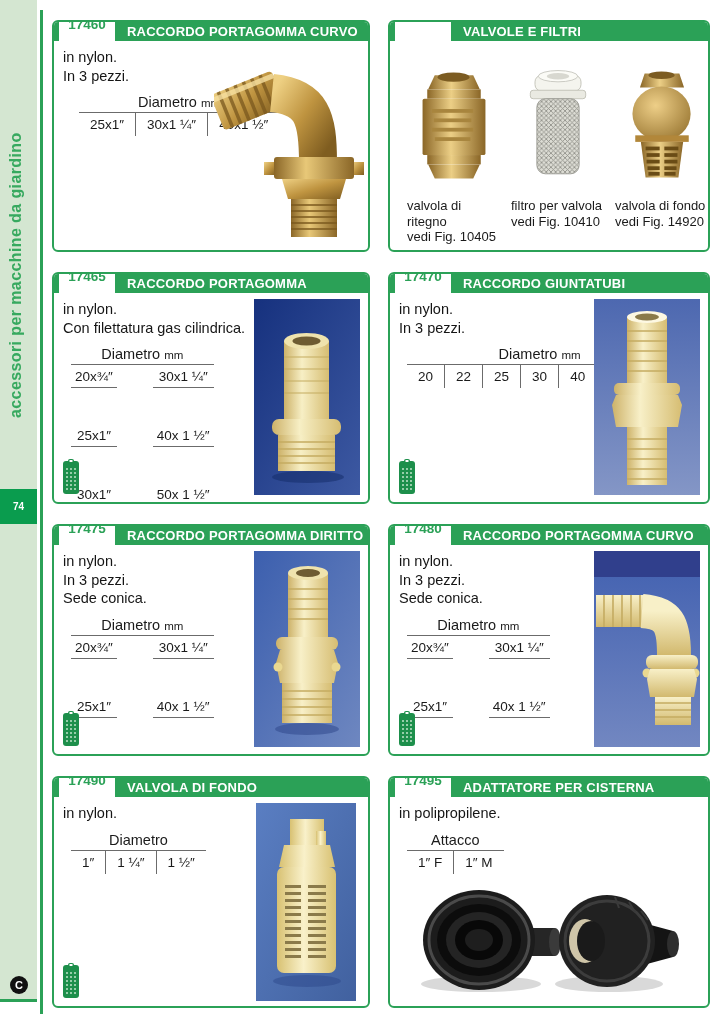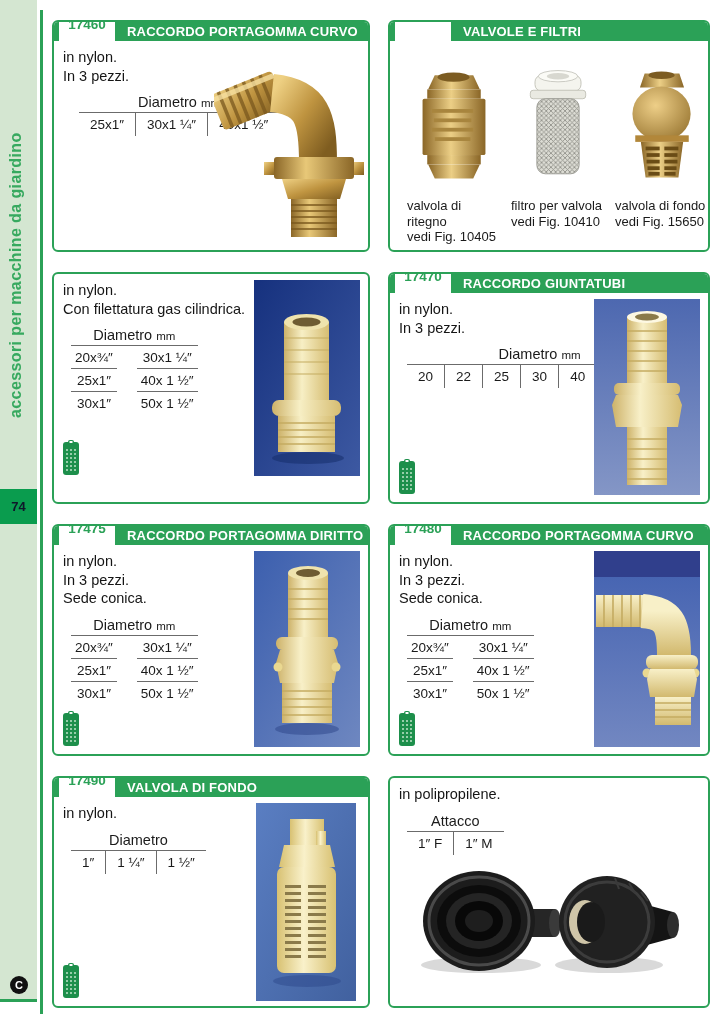--- a/index.html
+++ b/index.html
@@ -8,21 +8,21 @@
   .page { position:relative; width:724px; height:1024px; background:#fff; overflow:hidden; }
 
   
   .sidebar { position:absolute; left:0; top:0; width:37px; height:1002px;
              background:#d4e6d1; border-bottom:3px solid #2ba157; }
   .side-label { position:absolute; left:7px; top:60px; height:430px;
                 writing-mode:vertical-rl; transform:rotate(180deg);
                 display:flex; align-items:center; justify-content:center;
                 font-weight:bold; font-size:16px; color:#37a95f; letter-spacing:.4px; white-space:nowrap; }
   .page-badge { position:absolute; left:0; top:489px; width:37px; height:35px;
-                background:#0a9c4e; color:#0f172a; font-weight:bold; font-size:13px;
+                background:#0a9c4e; color:#ffffff; font-weight:bold; font-size:10px;
                 display:flex; align-items:center; justify-content:center; }
   .copyright { position:absolute; left:10px; top:976px; width:18px; height:18px; border-radius:50%;
                background:#111; color:#fff; font-size:11px; font-weight:bold;
                display:flex; align-items:center; justify-content:center; }
   .vrule { position:absolute; left:40px; top:10px; width:3px; height:1004px; background:#2ba157; }
 
   
   .content { position:absolute; left:52px; top:20px; width:660px;
              display:grid; grid-template-columns:318px 322px; grid-auto-rows:232px;
              column-gap:18px; row-gap:20px; }
@@ -34,21 +34,21 @@
   .box-body { position:relative; height:209px; padding:7px 9px; }
   .desc { font-size:14.5px; line-height:1.28; color:#151515; }
 
   
   .tbl { display:inline-block; margin-top:9px; margin-left:8px; font-size:13.5px; }
   .t-head { text-align:center; padding:0 6px 2px; border-bottom:1.5px solid #6b6b6b; font-size:14.5px; }
   .t-head small { font-size:11.5px; }
   .t-row { display:flex; }
   .t-row span { padding:4px 11px; border-left:1.5px solid #6b6b6b; white-space:nowrap; }
   .t-row span:first-child { border-left:none; }
-  .t-grid { display:grid; grid-template-columns:auto auto; column-gap:20px; }
+  .t-grid { display:grid; grid-template-columns:auto auto; column-gap:20px;gap:36px; }
   .t-grid span { text-align:center; padding:4px 4px 3px; border-bottom:1.5px solid #6b6b6b; white-space:nowrap; }
   .t-grid span.noline { border-bottom:none; }
 
   
   .photo { position:absolute; }
   .blister { position:absolute; left:9px; bottom:8px; width:16px; height:35px; }
   .valvole-row { display:flex; gap:10px; margin-top:16px; margin-left:8px; }
   .valvole-row figure { width:94px; display:flex; flex-direction:column; align-items:center; }
   .valvole-row figcaption { align-self:stretch; margin-top:12px; font-size:13px; line-height:1.2; }
   .cap-ref { font-weight:normal; }
@@ -208,28 +208,32 @@
                 <rect x="31" y="102" width="14" height="4"></rect>
                   <rect x="50" y="102" width="14" height="4"></rect>
                 <rect x="32" y="109" width="13" height="4"></rect>
                   <rect x="50" y="109" width="13" height="4"></rect>
                 <rect x="33" y="115" width="12" height="4"></rect>
                   <rect x="50" y="115" width="12" height="4"></rect>
               </g>
             </svg>
             <figcaption>
               <div>valvola di fondo</div>
-              <div class="cap-ref">vedi Fig. 15650</div>
+              <div class="cap-ref">vedi Fig. 14920</div>
             </figcaption>
           </figure>
         </div>
       </div>
     </section>
 
     <section class="box">
+      <header class="box-header">
+        <span class="code-chip">17465</span>
+        <h2 class="box-title">RACCORDO PORTAGOMMA</h2>
+      </header>
       <div class="box-body">
         <div class="desc">
           <div>in nylon.</div>
           <div>Con filettatura gas cilindrica.</div>
         </div>
         <div class="tbl">
           <div class="t-head"><span>Diametro</span> <small>mm</small></div>
           <div class="t-grid">
             <span>20x¾″</span>
             <span>30x1 ¼″</span>
@@ -643,20 +647,24 @@
               <rect x="29" y="152" width="16" height="3"></rect>
                 <rect x="52" y="152" width="18" height="3"></rect>
             </g>
             <ellipse cx="51" cy="178" rx="34" ry="6" fill="#2b4488" opacity=".45"></ellipse>
           </svg>
         </figure>
       </div>
     </section>
 
     <section class="box">
+      <header class="box-header">
+        <span class="code-chip">17495</span>
+        <h2 class="box-title">ADATTATORE PER CISTERNA</h2>
+      </header>
       <div class="box-body">
         <div class="desc">
           <div>in polipropilene.</div>
         </div>
         <div class="tbl">
           <div class="t-head"><span>Attacco</span> <small></small></div>
           <div class="t-row">
             <span>1″ F</span>
             <span>1″ M</span>
           </div>

